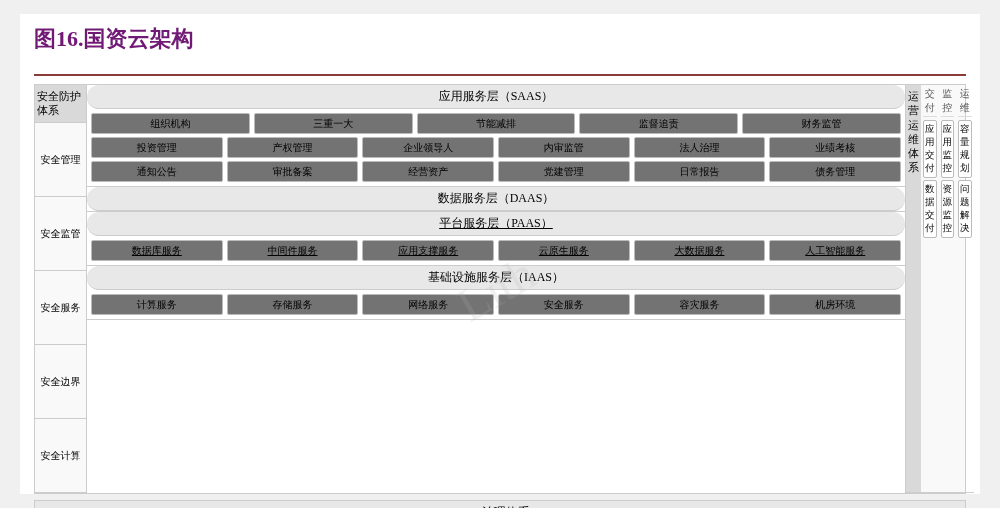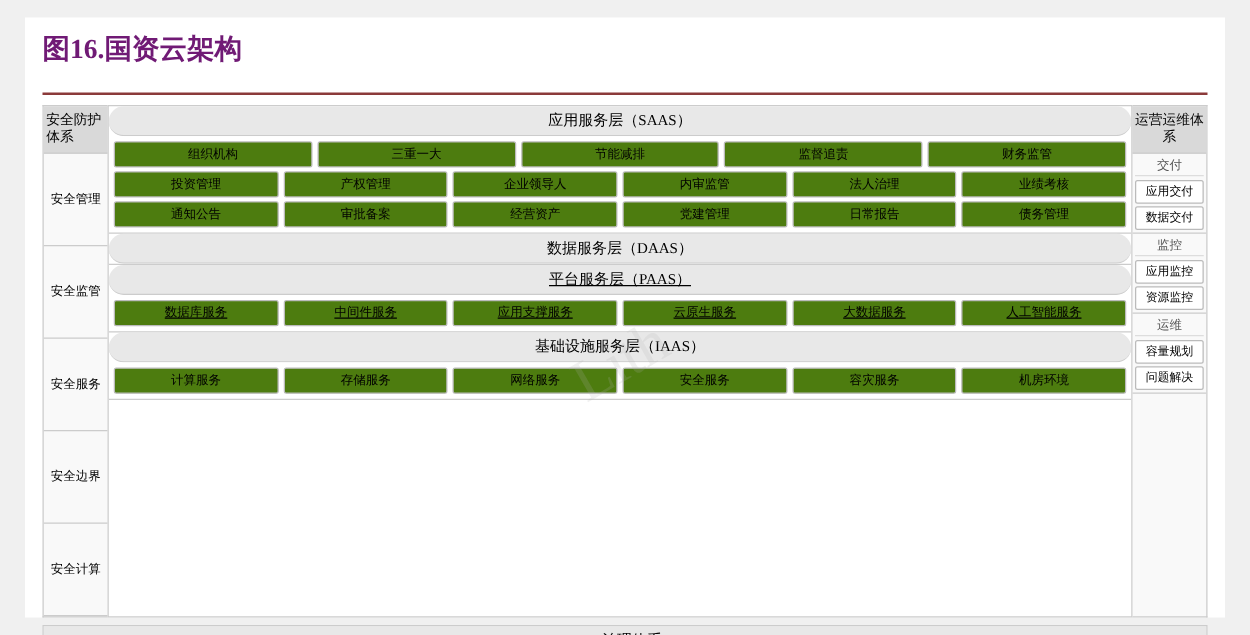--- a/index.html
+++ b/index.html
@@ -58,21 +58,20 @@
       border-bottom: 1px solid #ccc;
       flex: 1;
       display: flex;
       align-items: center;
       justify-content: center;
       line-height: 1.3;
     }
     
     .right-ops {
       display: flex;
-      flex-direction: column;
       width: 60px;
       border: 1px solid #ccc;
       border-left: none;
       background: #f9f9f9;
     }
     .right-ops .ops-title {
       background: #d9d9d9;
       text-align: center;
       font-size: 11px;
       padding: 4px 2px;
@@ -130,21 +129,21 @@
       padding: 4px;
       gap: 3px;
     }
     .layer-row {
       display: flex;
       gap: 4px;
       justify-content: flex-start;
     }
     .cell {
       border: 1px solid #bbb;
-      background: #4d7c0f;
+      background: #737373;
       font-size: 10px;
       text-align: center;
       padding: 3px 4px;
       border-radius: 2px;
       min-width: 60px;
       flex: 1;
       line-height: 1.3;
     }
     
     .saas-section {

